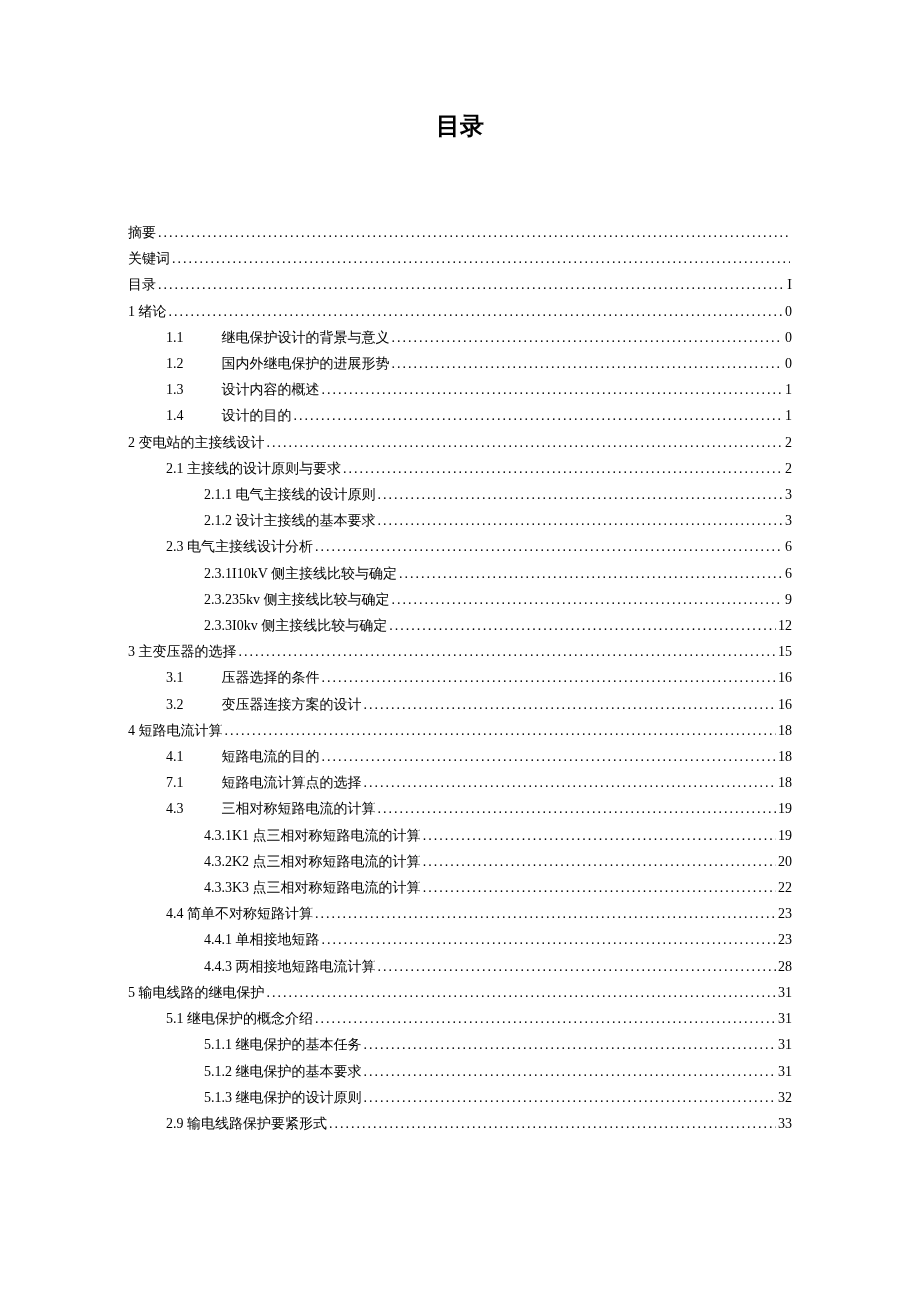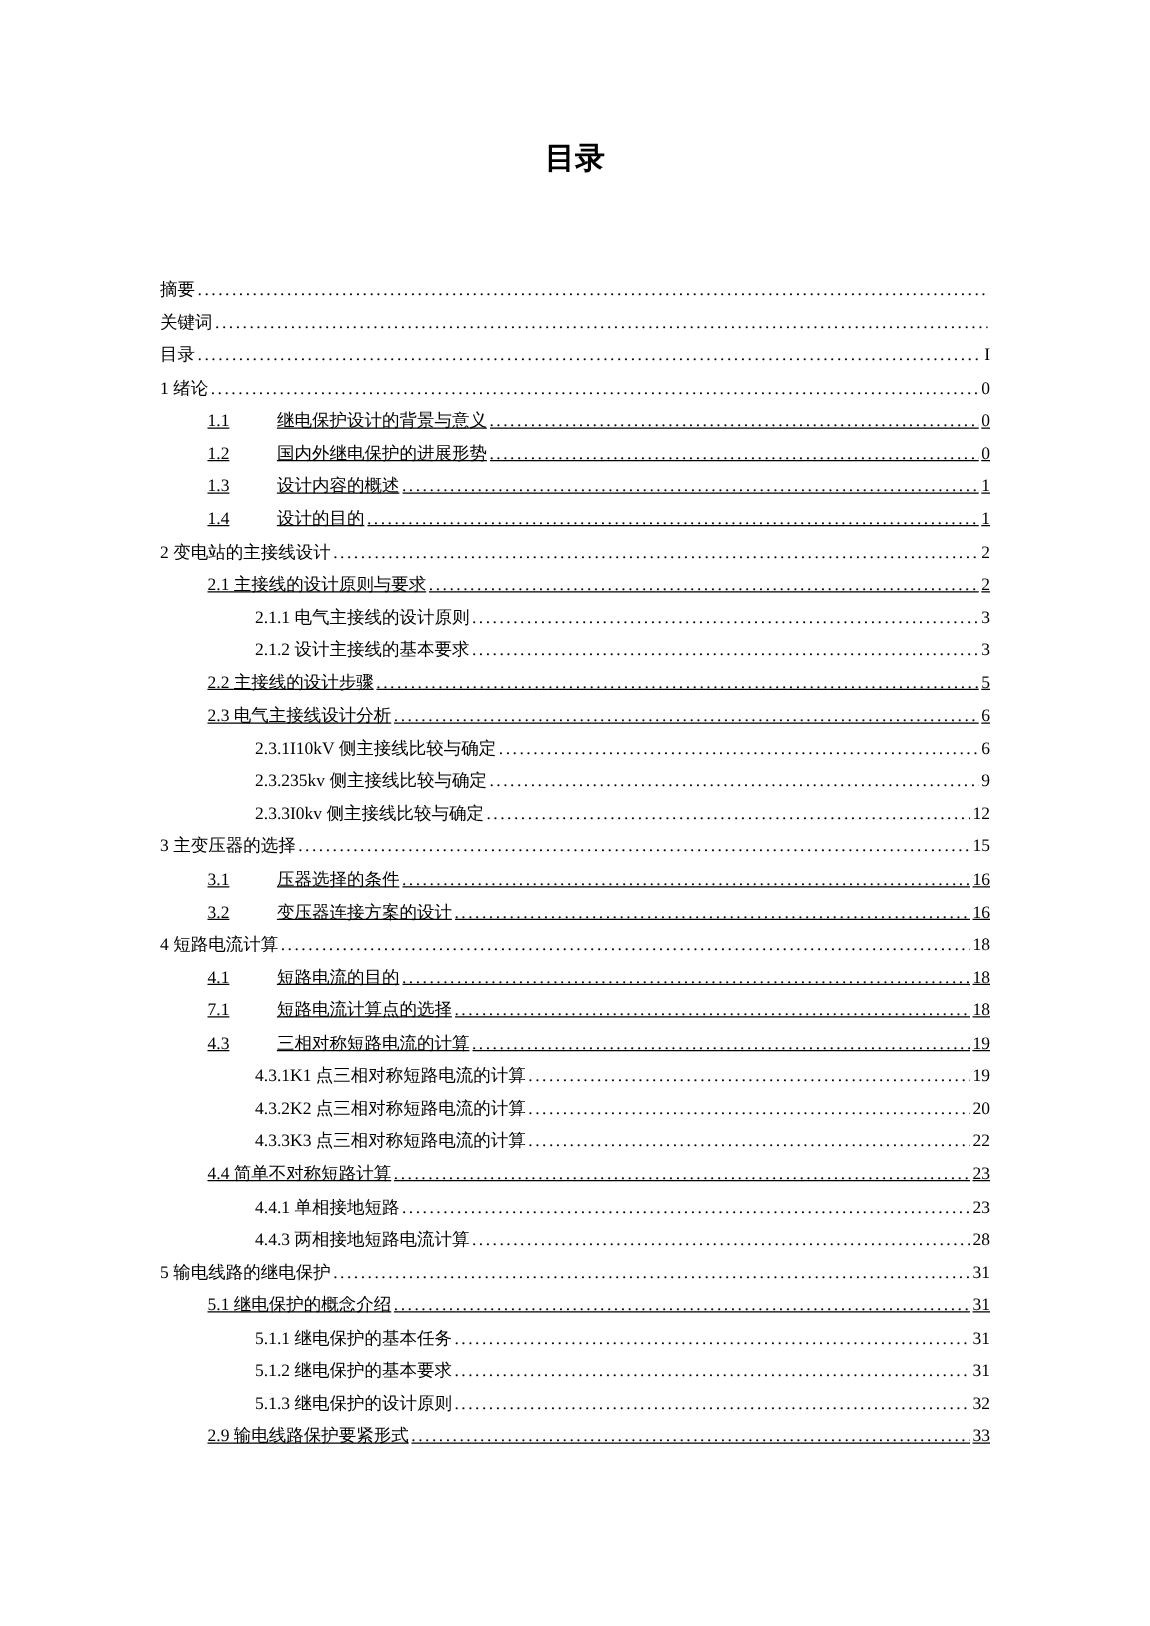--- a/index.html
+++ b/index.html
@@ -19,21 +19,21 @@
       font-family: "SimSun", "宋体", serif;
     }
     .toc-line {
       display: flex;
       align-items: baseline;
       font-size: 14px;
       line-height: 26.2px;
       white-space: nowrap;
     }
     .toc-line.l0 { padding-left: 0; }
-    .toc-line.l1 { padding-left: 38px; text-decoration: underline; }
+    .toc-line.l1 { padding-left: 38px; }
     .toc-line.l2 { padding-left: 76px; }
     .toc-label { flex-shrink: 0; }
     .toc-dots {
       flex: 1;
       overflow: hidden;
       letter-spacing: 2px;
       color: #000;
       margin: 0 2px;
     }
     .toc-dots::before {
@@ -109,25 +109,20 @@
       <span class="toc-label">2.1.1 电气主接线的设计原则</span>
       <span class="toc-dots"></span>
       <span class="toc-page">3</span>
     </div>
     <div class="toc-line l2">
       <span class="toc-label">2.1.2 设计主接线的基本要求</span>
       <span class="toc-dots"></span>
       <span class="toc-page">3</span>
     </div>
     <div class="toc-line l1">
-      <span class="toc-label">2.2 主接线的设计步骤</span>
-      <span class="toc-dots"></span>
-      <span class="toc-page">5</span>
-    </div>
-    <div class="toc-line l1">
       <span class="toc-label">2.3 电气主接线设计分析</span>
       <span class="toc-dots"></span>
       <span class="toc-page">6</span>
     </div>
     <div class="toc-line l2">
       <span class="toc-label">2.3.1I10kV 侧主接线比较与确定</span>
       <span class="toc-dots"></span>
       <span class="toc-page">6</span>
     </div>
     <div class="toc-line l2">

